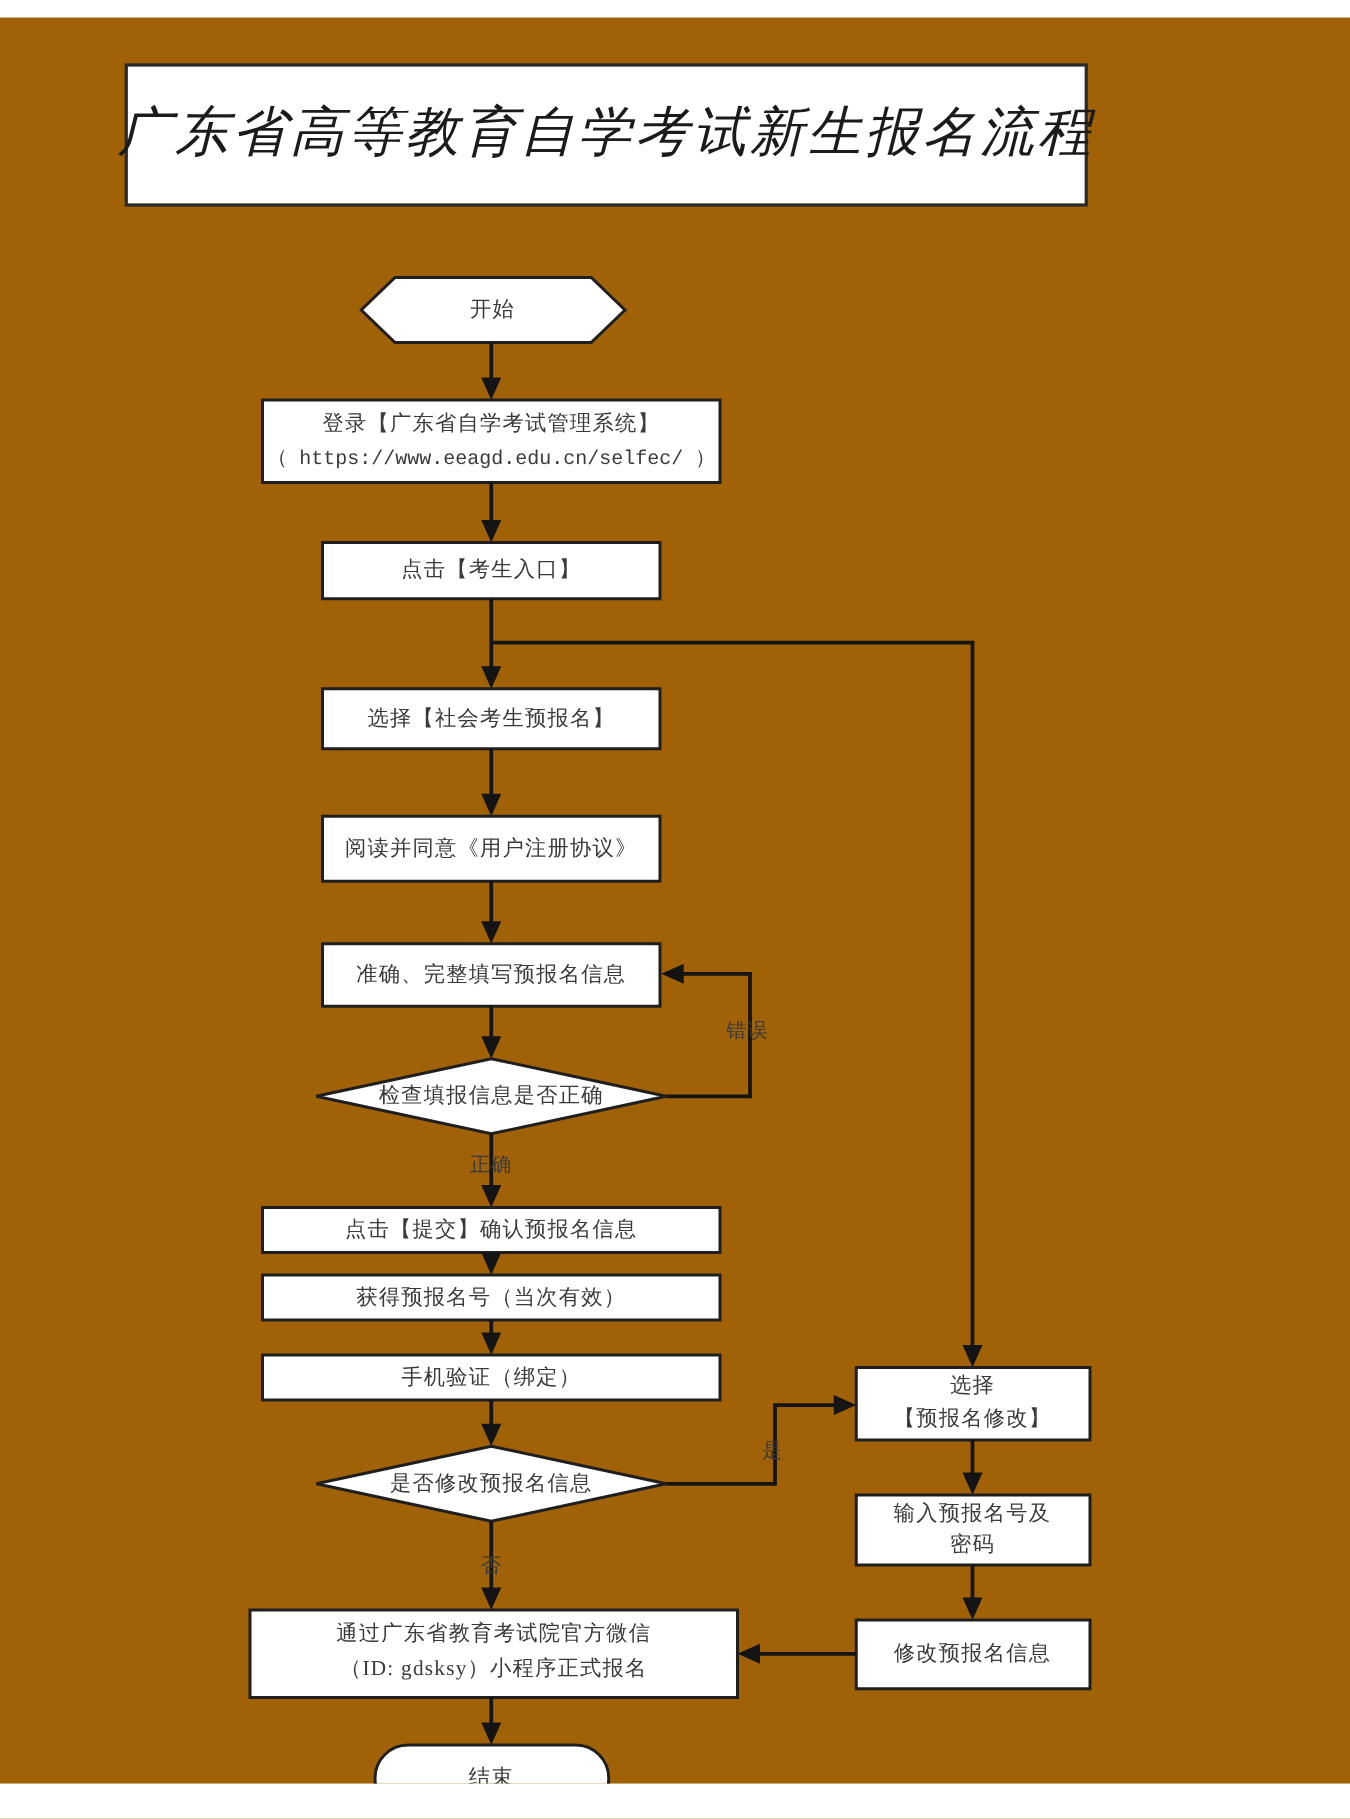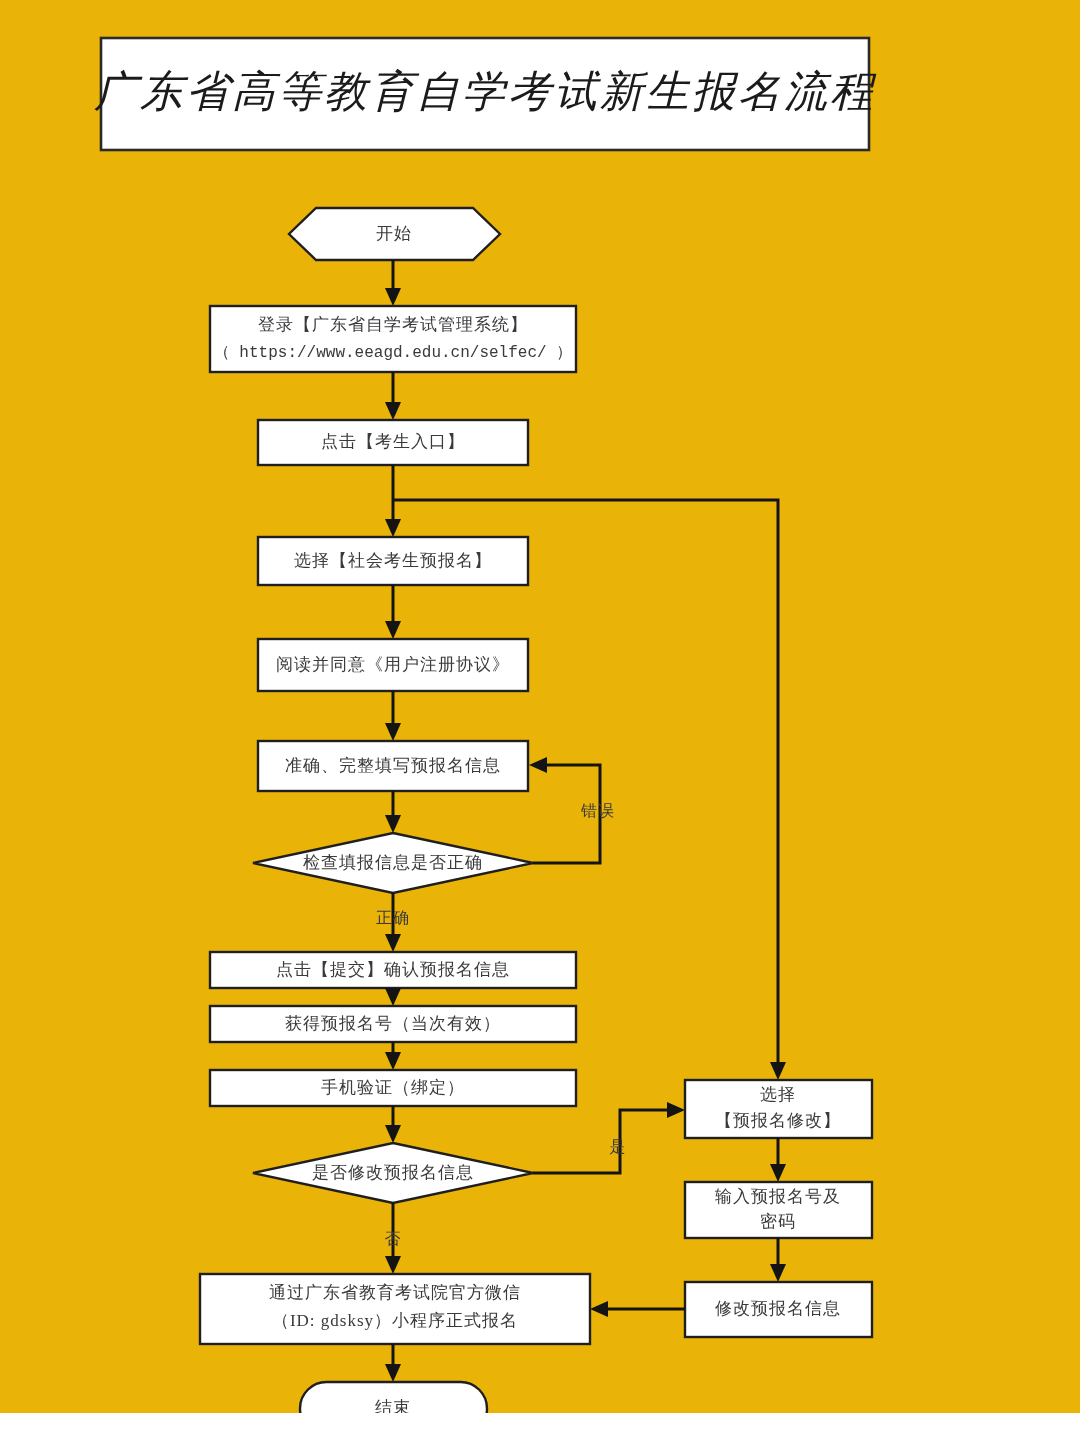--- a/index.html
+++ b/index.html
@@ -4,23 +4,24 @@
 <style>
   html, body {
     margin: 0;
     padding: 0;
     background: #ffffff;
   }
   #page {
     position: relative;
     width: 1080px;
     height: 1413px;
-    background: #eab308;
+    background: #a16207;
     overflow: hidden;
     font-family: "Liberation Serif", "DejaVu Serif", serif;
+    margin-top: 14px;
   }
   svg.flow {
     position: absolute;
     left: 0;
     top: 0;
     width: 1080px;
     height: 1455px;
   }
   .shape-stroke {
     fill: #ffffff;

